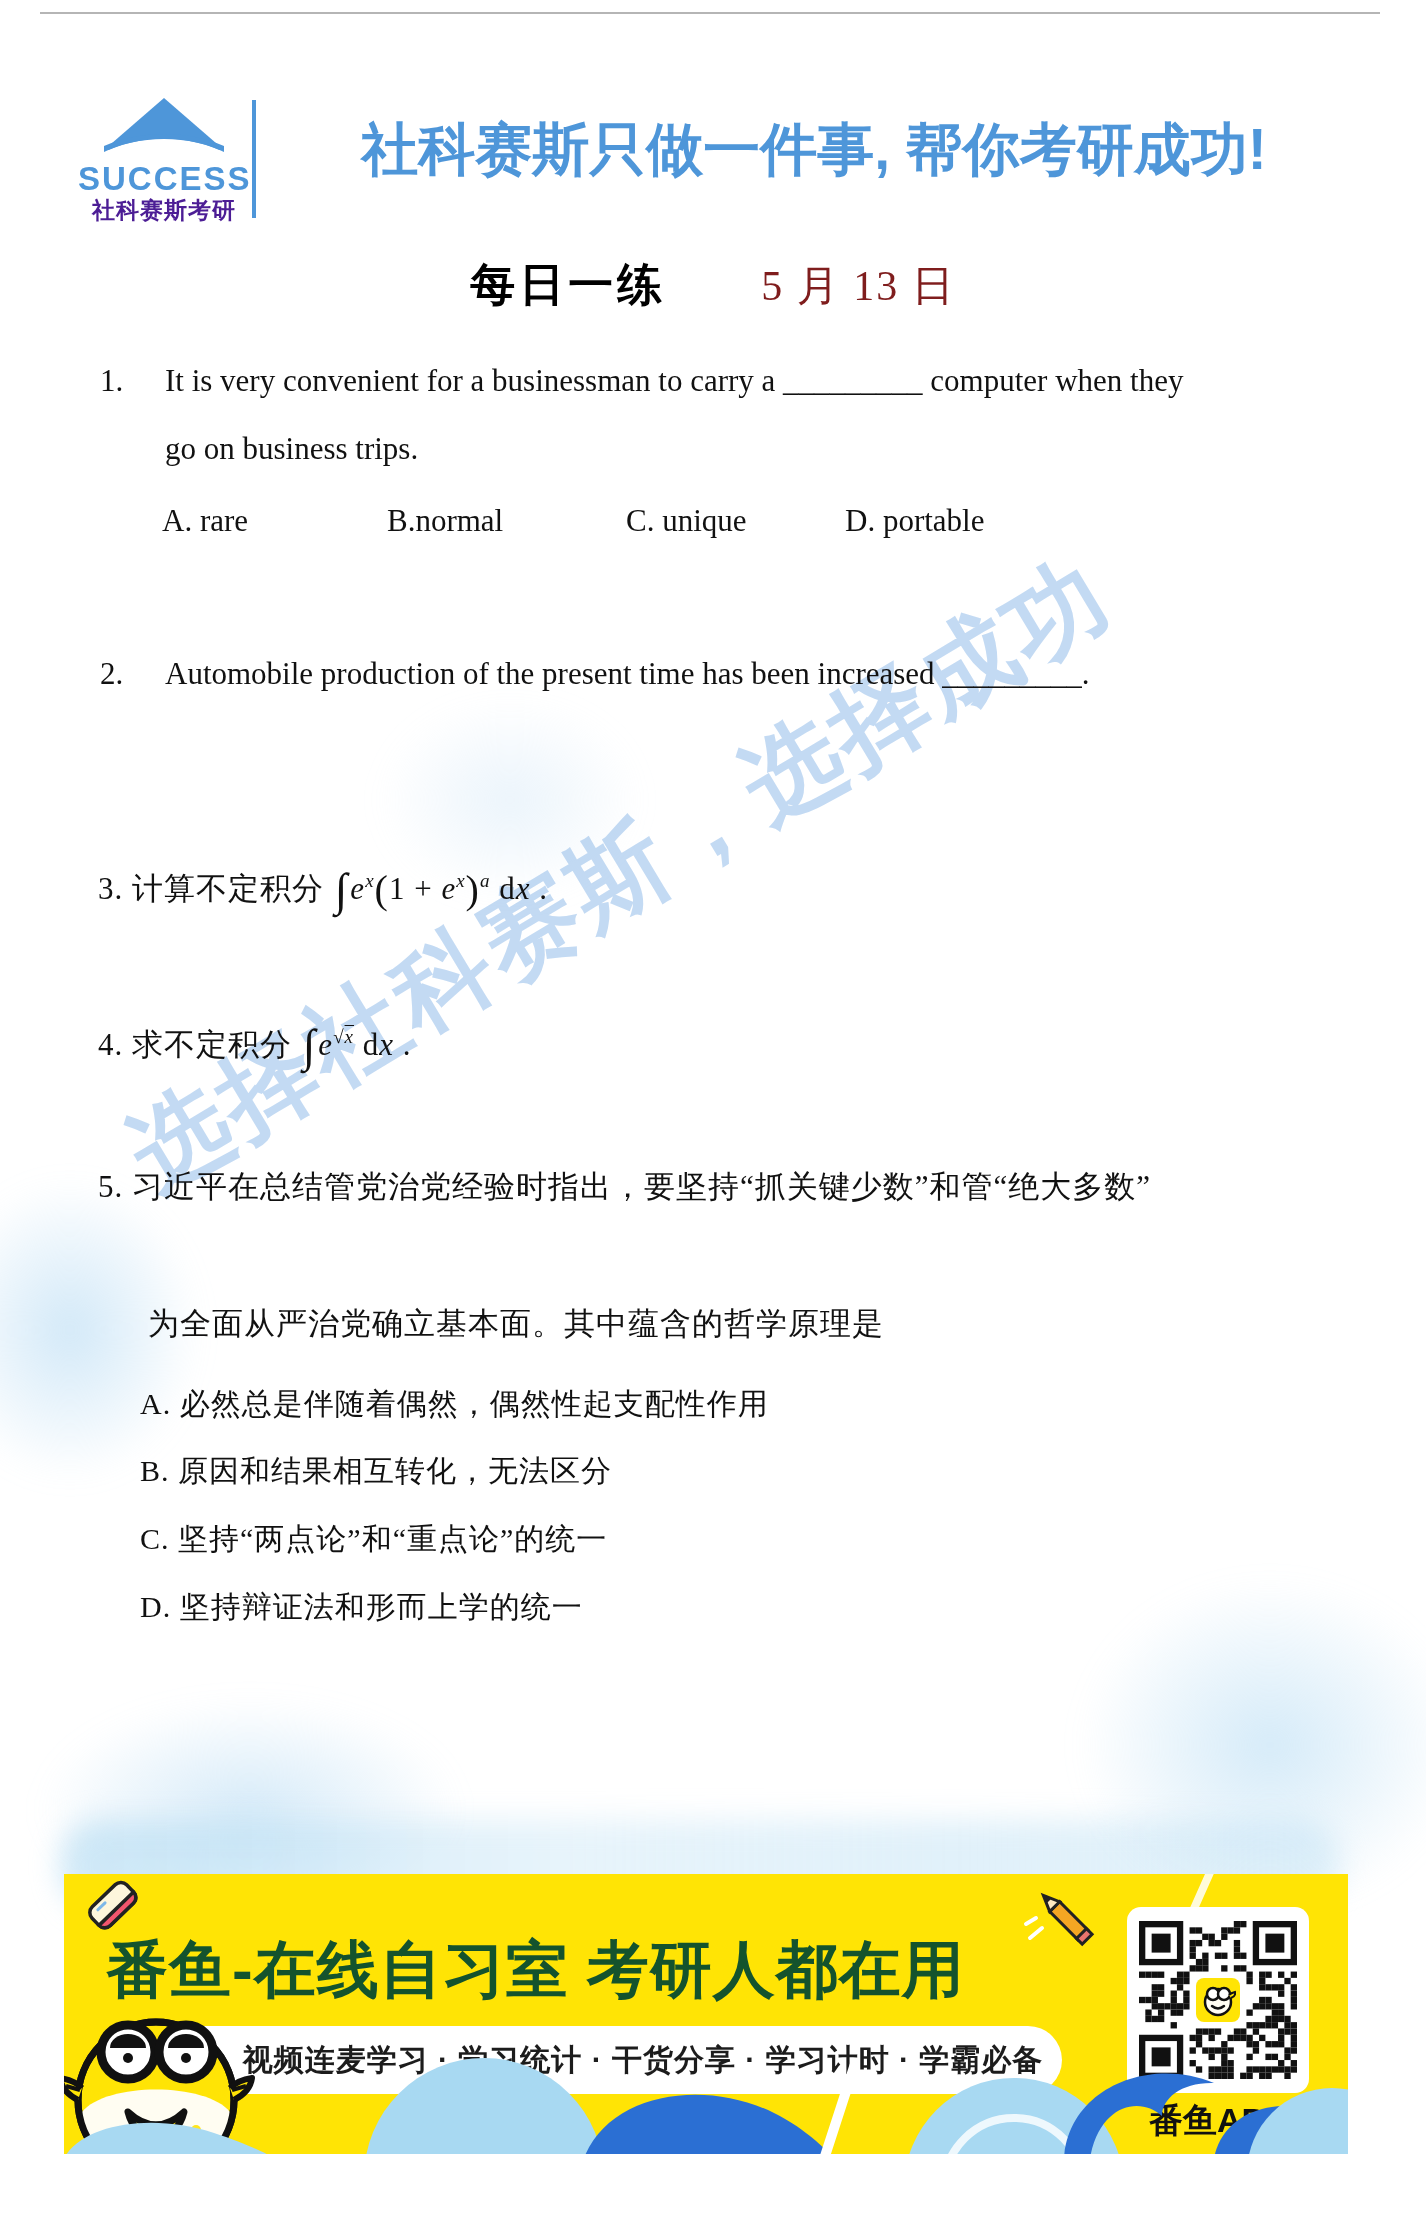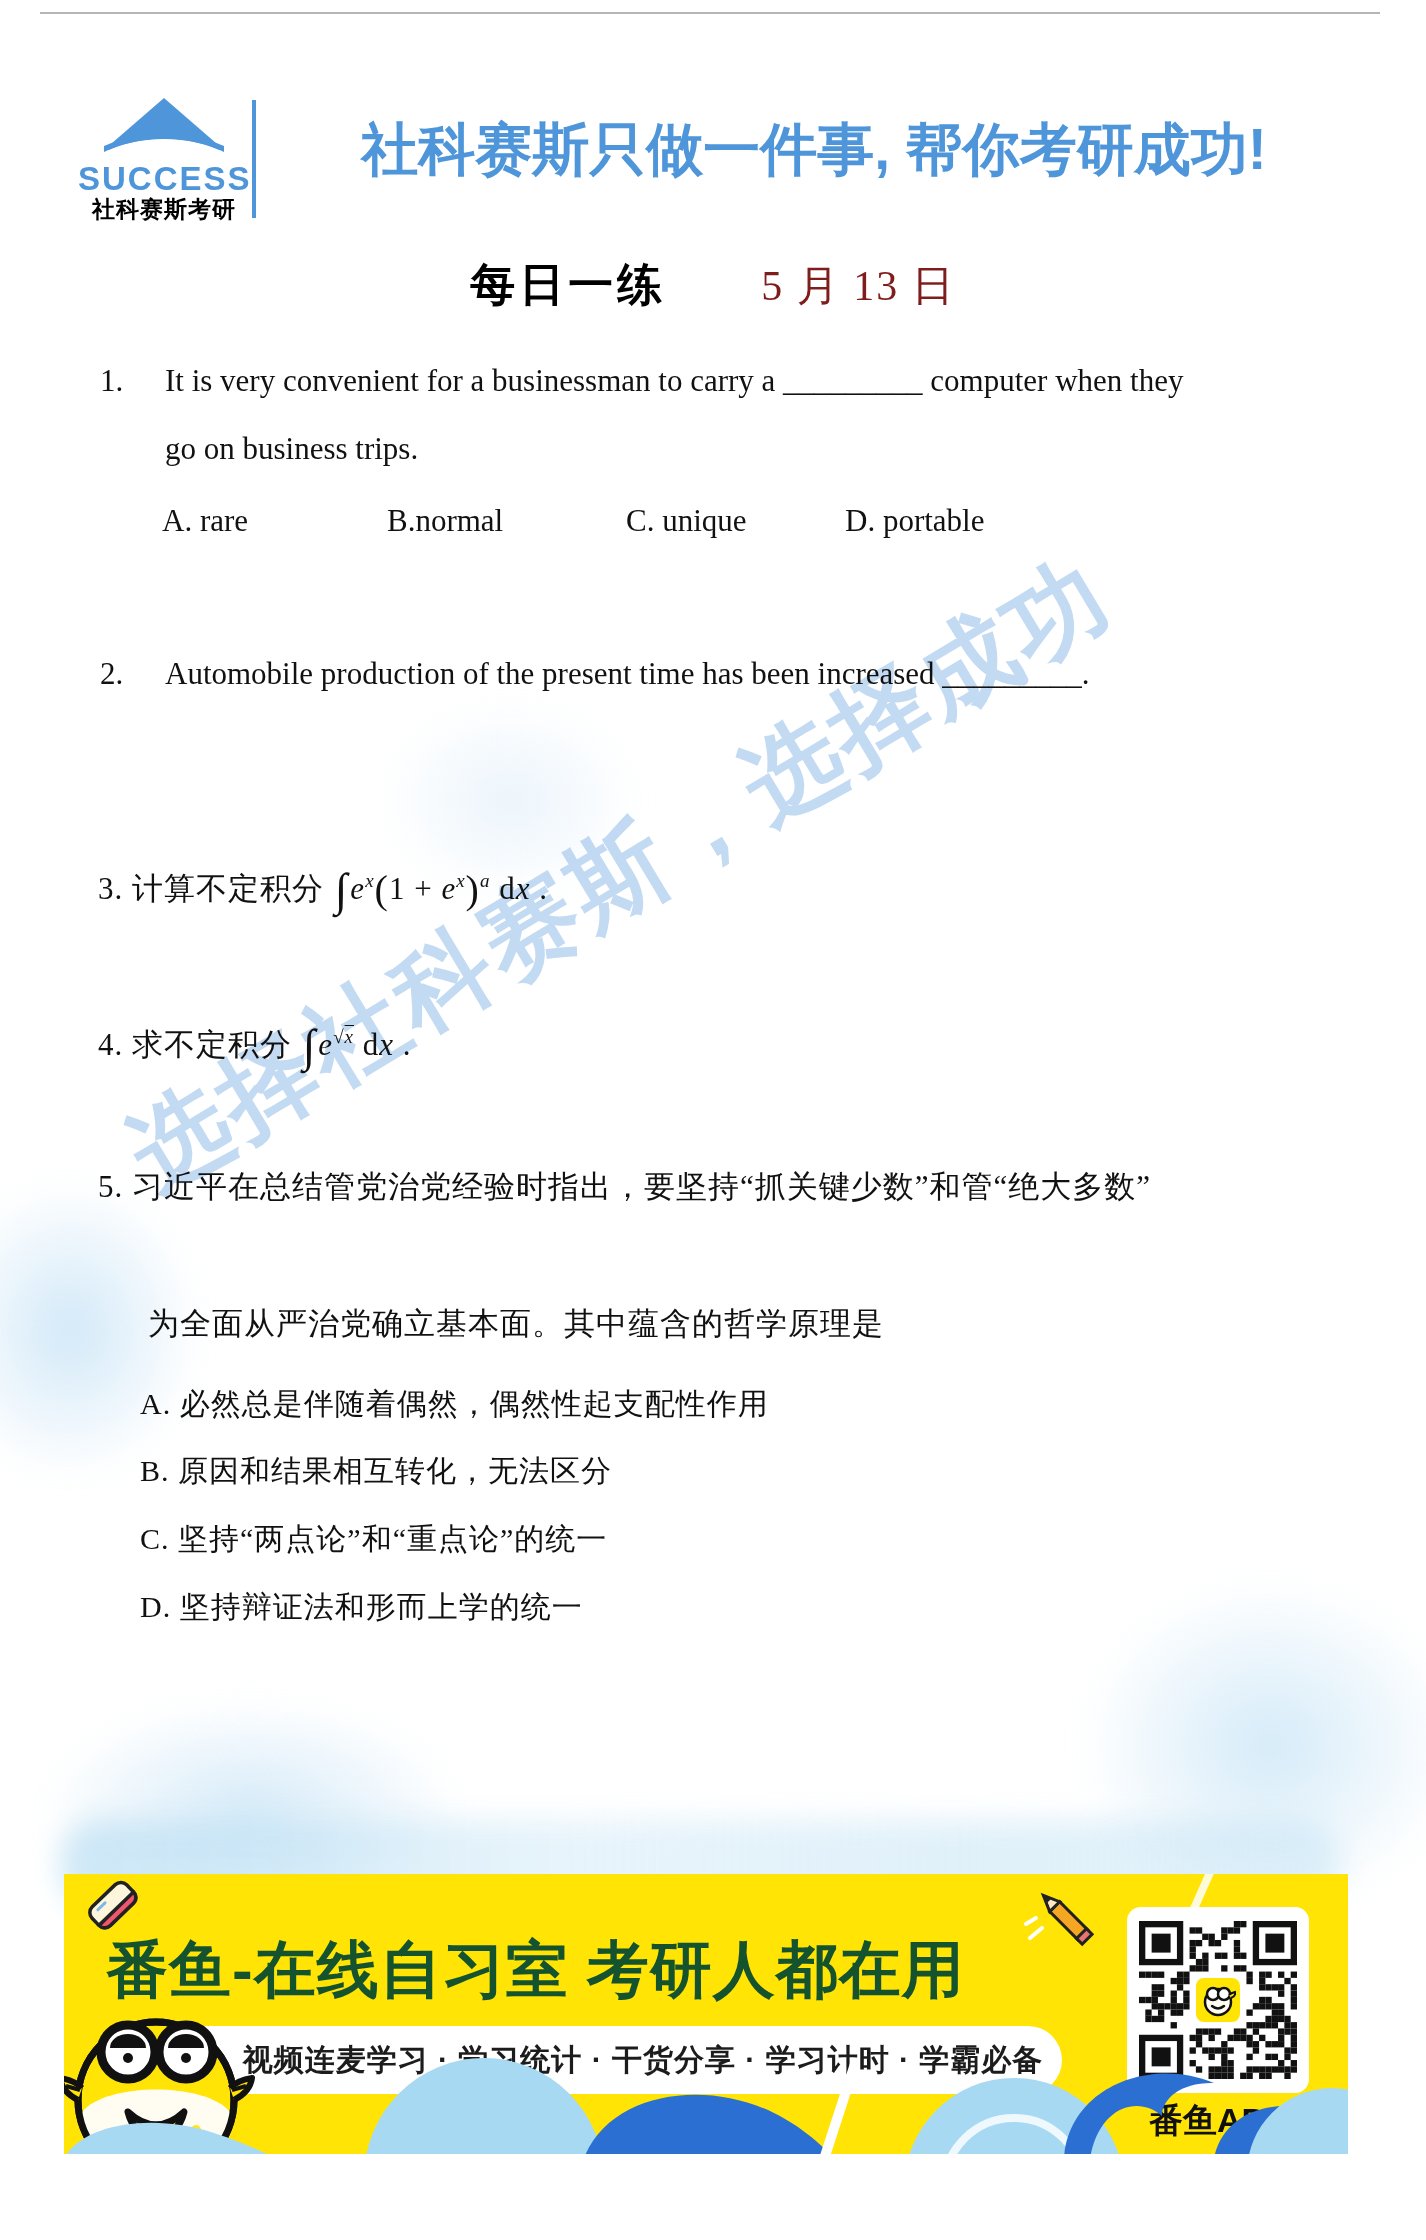--- a/index.html
+++ b/index.html
@@ -20,22 +20,22 @@
     background:linear-gradient(90deg,rgba(168,214,240,.55),rgba(208,233,247,.5) 40%,rgba(168,214,240,.35) 70%,rgba(208,233,247,.6));}
   .cloud.c4{left:1080px;top:1580px;width:380px;height:330px;
     background:radial-gradient(closest-side,rgba(178,218,243,.55),rgba(178,218,243,0));}
   .cloud.c5{left:380px;top:700px;width:260px;height:200px;
     background:radial-gradient(closest-side,rgba(205,228,246,.4),rgba(205,228,246,0));}
 
   
   .logo-wrap{left:78px;top:96px;width:172px;text-align:center;z-index:2;}
   .logo-brand{font-family:"Liberation Sans",sans-serif;font-weight:bold;font-size:33px;
     color:#4e96d9;letter-spacing:2px;line-height:34px;}
-  .logo-sub{font-family:Liberation Mono, monospace;font-weight:bold;font-size:23px;
-    color:#000000;letter-spacing:1px;line-height:30px;}
+  .logo-sub{font-family:Liberation Serif, serif;font-weight:bold;font-size:23px;
+    color:#4c1d95;letter-spacing:1px;line-height:30px;}
   .header-divider{left:252px;top:100px;width:4px;height:118px;background:#4e96d9;z-index:2;}
   .slogan{left:274px;top:94px;width:1080px;font-family:"Liberation Sans",sans-serif;
     font-weight:bold;font-size:57px;color:#4e96d9;letter-spacing:0px;line-height:110px;z-index:2;text-align:center;}
 
   
   .title-row{left:0;top:255px;width:100%;display:flex;justify-content:center;align-items:baseline;gap:95px;z-index:2;}
   .title-main{font-family:"Liberation Sans",sans-serif;font-weight:bold;font-size:45px;color:#000;letter-spacing:4px;}
   .title-date{font-family:Liberation Serif, serif;font-size:42px;color:#7f1d1d;letter-spacing:2px;}
 
   

